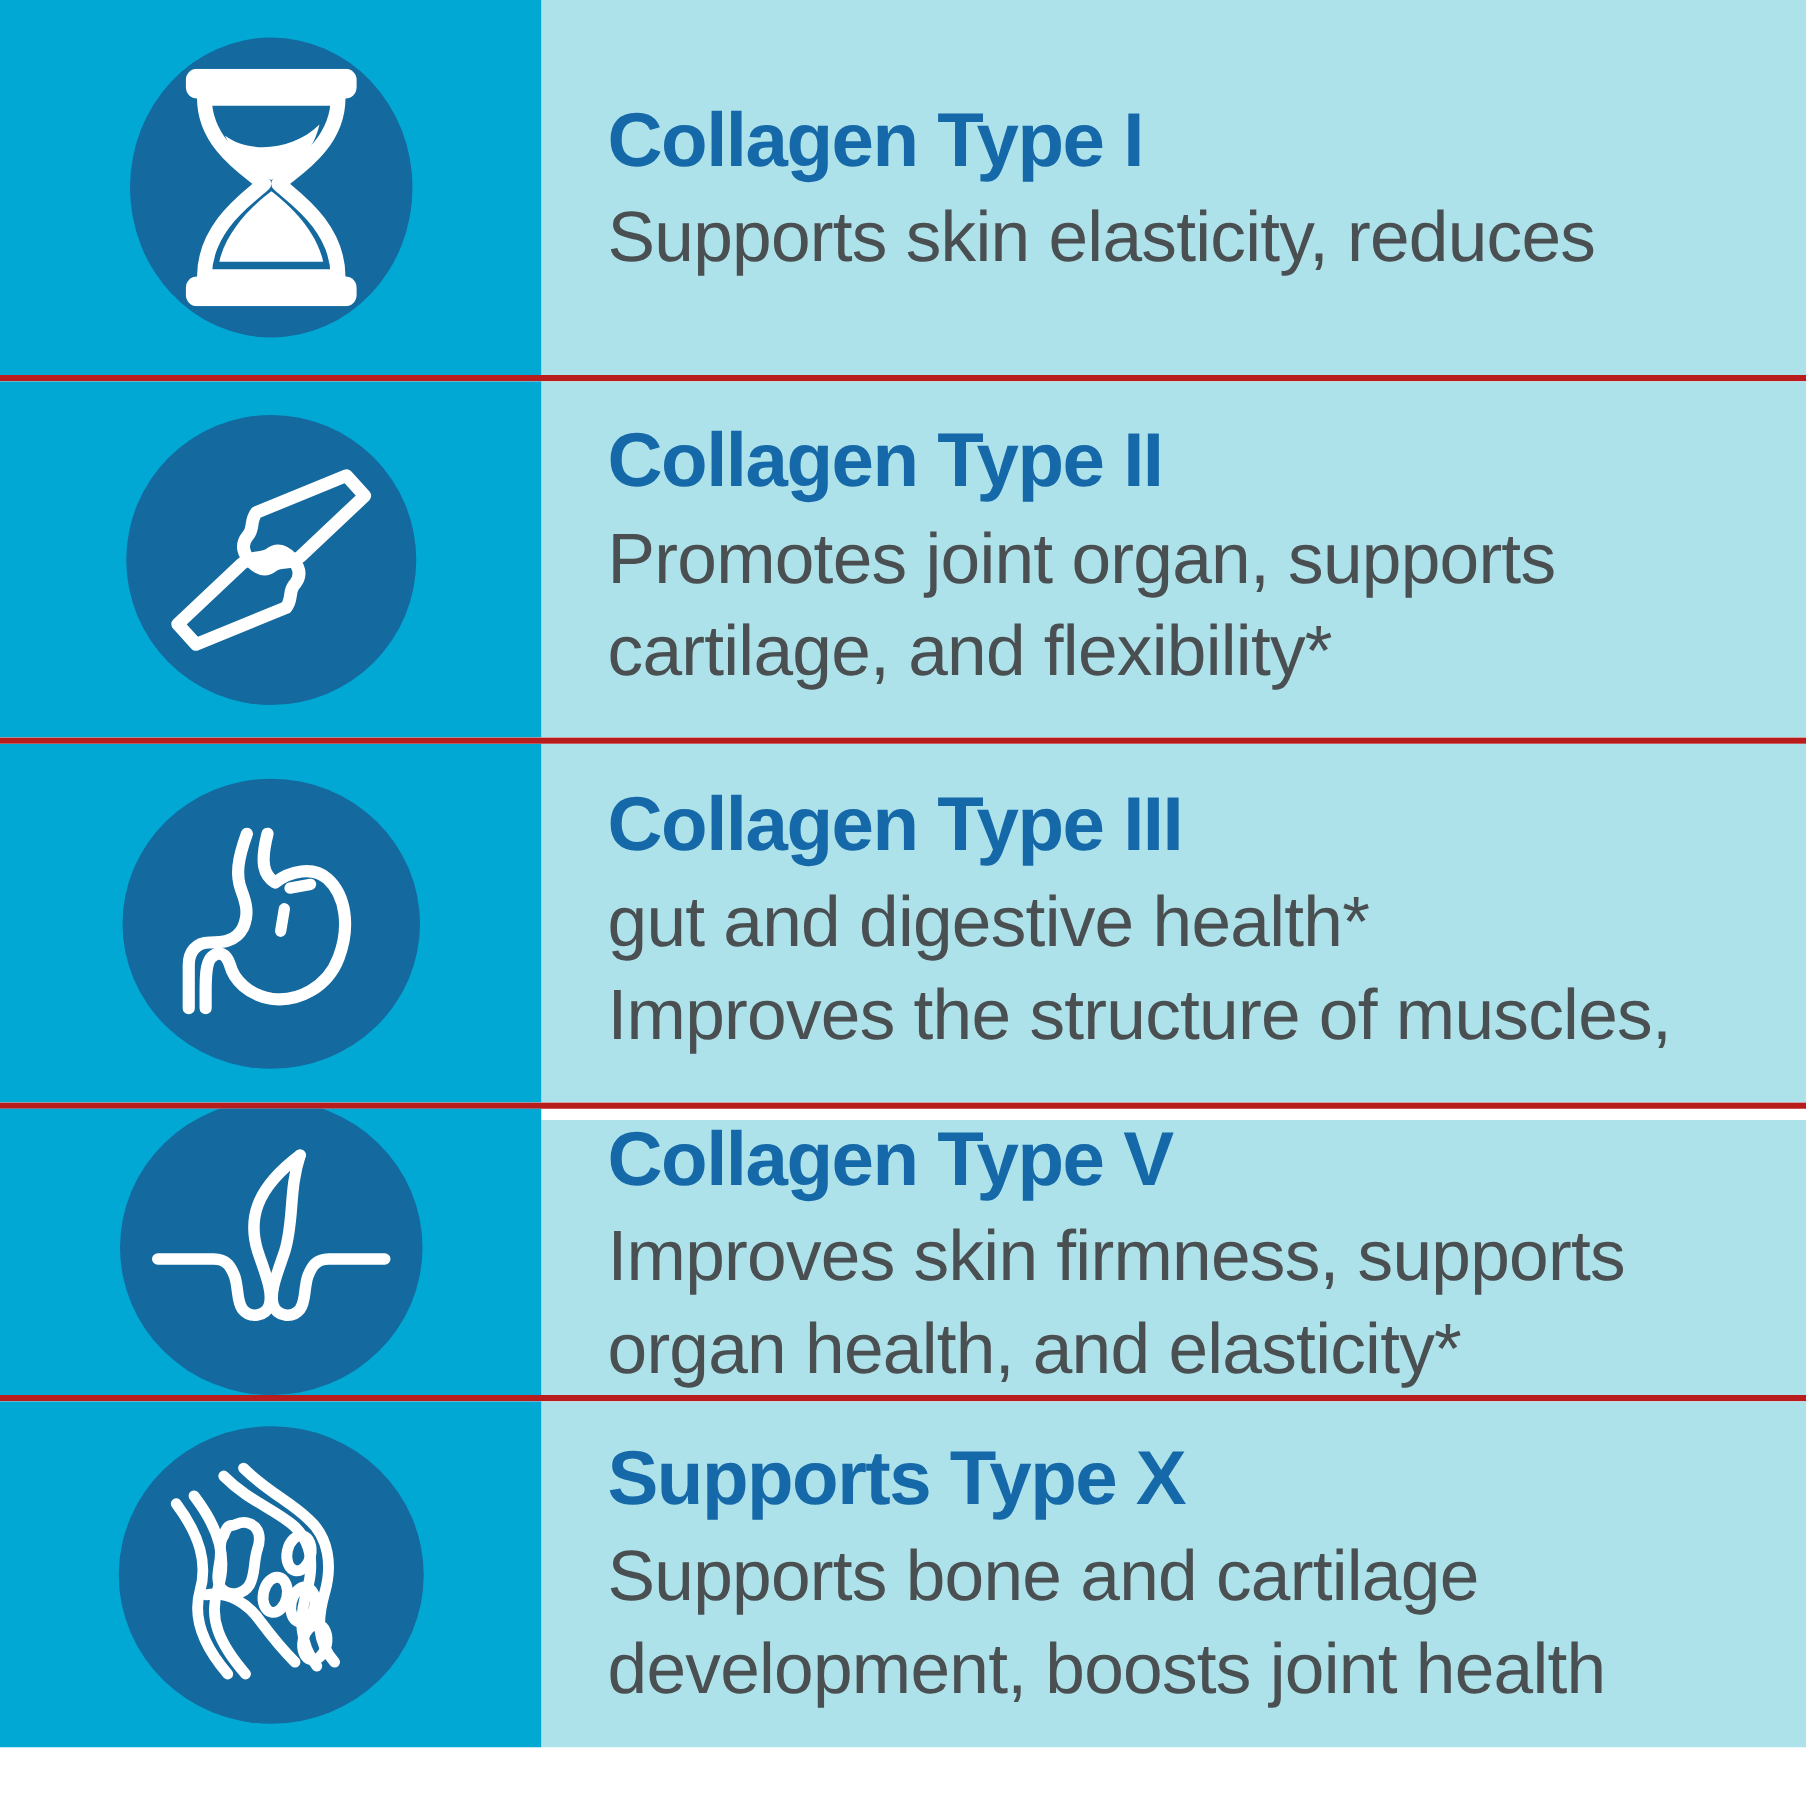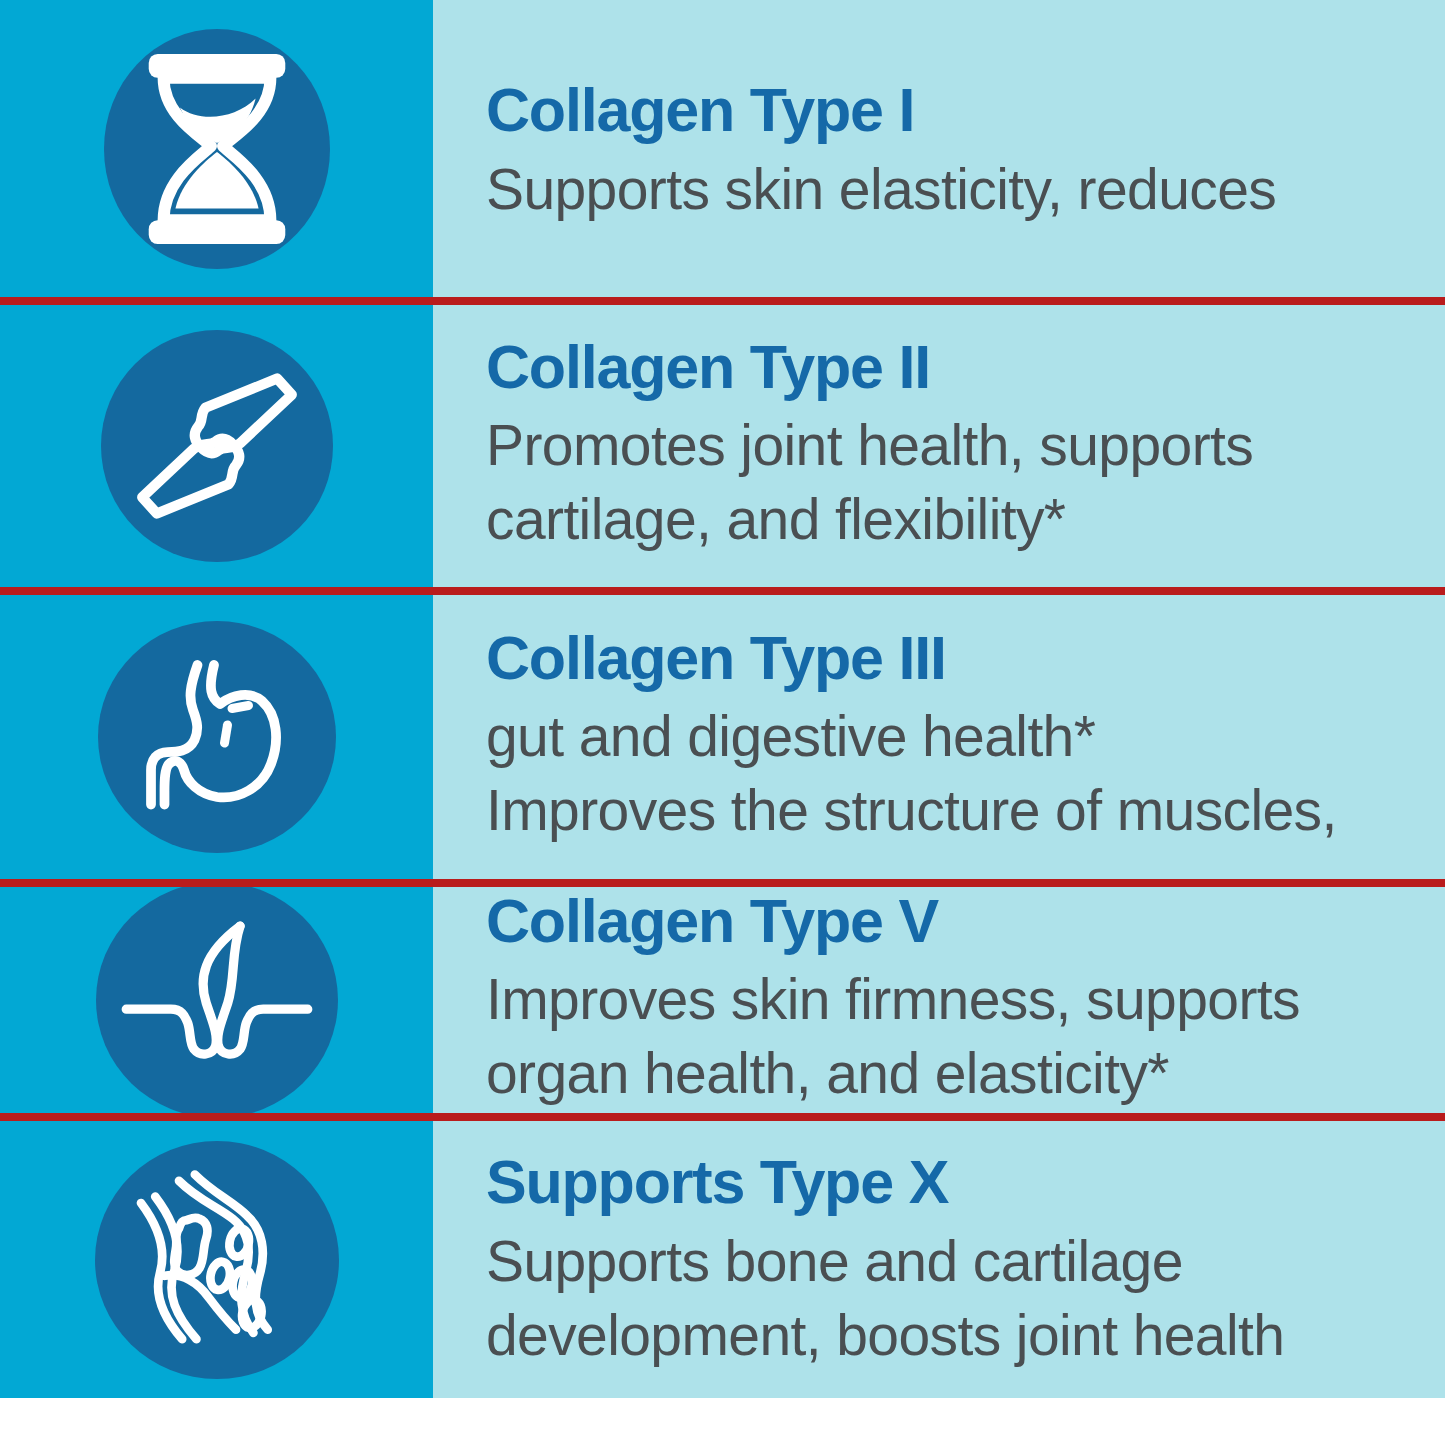--- a/index.html
+++ b/index.html
@@ -25,32 +25,32 @@
     background: #FFFFFF;
   }
 
   .collagen-row {
     position: relative;
     display: flex;
     flex-direction: row;
     align-items: stretch;
     width: 100%;
     box-sizing: border-box;
-    border-bottom: 8px solid #b91c1c;
+    border-bottom: 5px solid #b91c1c;
     overflow: hidden;
   }
   .collagen-row:last-child {
     border-bottom: none;
   }
 
   
   .collagen-row.r0 { height: 305px; }
   .collagen-row.r1 { height: 290px; }
   .collagen-row.r2 { height: 292px; }
-  .collagen-row.r3 { height: 234px; }
+  .collagen-row.r3 { height: 234px; align-items: flex-end; }
   .collagen-row.r4 { height: 277px; }
 
   .icon-cell {
     flex: 0 0 433px;
     width: 433px;
     background: #02A8D4;
     display: flex;
     align-items: center;
     justify-content: center;
     position: relative;
@@ -150,21 +150,21 @@
               <path d="M101 14 L111 25 L76 58 C70 63 65 60 61 63 C56 67 52 64 49 61 C45 57 43 52 47 47 C51 43 48 39 52 34 Z"></path>
               <path d="M19 106 L9 95 L44 62 C50 57 55 60 59 57 C64 53 68 56 71 59 C75 63 77 68 73 73 C69 77 72 81 68 86 Z"></path>
             </g>
           </svg>
         </span>
       </div>
     </div>
     <div class="text-cell">
       <h2 class="row-title">Collagen Type II</h2>
       <p class="row-desc">
-        <span class="desc-line">Promotes joint health, supports</span>
+        <span class="desc-line">Promotes joint organ, supports</span>
         <span class="desc-line">cartilage, and flexibility*</span>
       </p>
     </div>
   </div>
 
   <div class="collagen-row r2">
     <div class="icon-cell">
       <div class="icon-disc">
         <span>
           <svg width="180" height="180" viewBox="0 0 120 120" aria-hidden="true">

